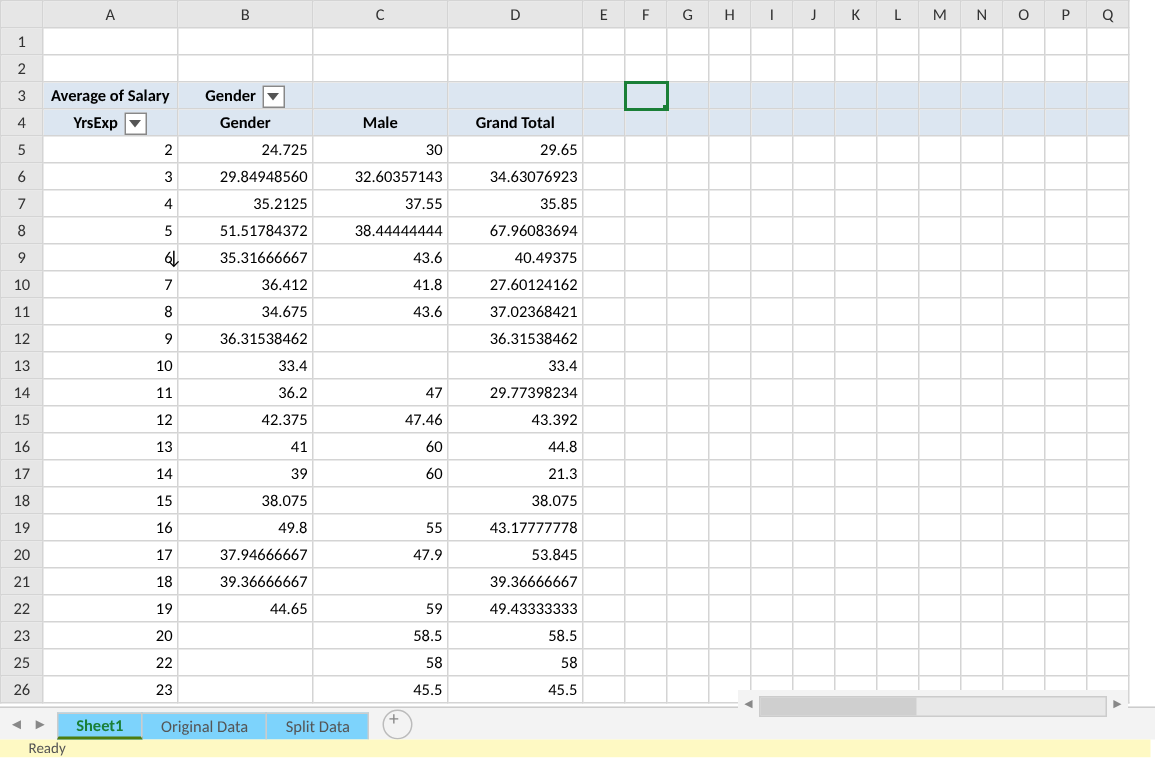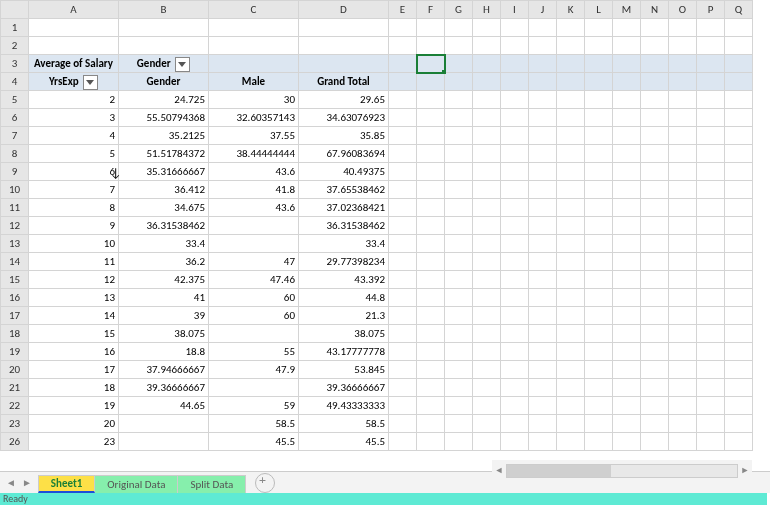--- a/index.html
+++ b/index.html
@@ -14,25 +14,25 @@
 .pvhdr td{background:#dce6f1;font-weight:bold;text-align:center}
 .fbtn{display:inline-block;width:13px;height:13px;border:1px solid #888;background:#fff;position:relative;vertical-align:middle;margin-left:2px}
 .fbtn::after{content:"";position:absolute;left:2px;top:4px;border-left:4px solid transparent;border-right:4px solid transparent;border-top:5px solid #555}
 .sel{outline:2px solid #1a7f37;outline-offset:-1px;position:relative}
 .sel::after{content:"";position:absolute;right:-3px;bottom:-3px;width:5px;height:5px;background:#1a7f37}
 .arrow{position:absolute;pointer-events:none;font-size:13px;color:#000}
 .tabbar{position:absolute;left:0;right:0;bottom:12px;height:21px;background:#f3f3f3;border-top:1px solid #ccc;display:flex;align-items:stretch}
 .tabnav{display:flex;align-items:center;padding:0 6px;gap:6px;color:#888}
 .tabnav span{font-size:10px}
 .tabs{display:flex;align-items:flex-end;height:100%}
-.tab{padding:2px 12px;border:1px solid #ccc;border-bottom:none;background:#86efac;color:#555;margin-right:-1px;font-size:11px;height:18px;box-sizing:border-box;display:flex;align-items:center}
-.tab.active{background:#fde047;color:#1a7f37;font-weight:bold;border-bottom:2px solid #1d4ed8;position:relative;z-index:2}
+.tab{padding:2px 12px;border:1px solid #ccc;border-bottom:none;background:#7dd3fc;color:#555;margin-right:-1px;font-size:11px;height:18px;box-sizing:border-box;display:flex;align-items:center}
+.tab.active{background:#7dd3fc;color:#1a7f37;font-weight:bold;border-bottom:2px solid #4d7c0f;position:relative;z-index:2}
 .addtab{width:18px;height:18px;border:1px solid #bbb;border-radius:50%;margin-left:10px;align-self:center;position:relative;color:#888}
 .addtab::before{content:"+";position:absolute;left:3px;top:-2px;font-size:13px}
-.status{position:absolute;left:0;right:3px;bottom:0;height:12px;background:#5eead4;font-size:10px;color:#555;padding-left:3px;line-height:12px}
+.status{position:absolute;left:0;right:3px;bottom:0;height:12px;background:#fef9c3;font-size:10px;color:#555;padding-left:19px;line-height:12px}
 .hscroll{position:absolute;right:18px;bottom:12px;height:21px;width:260px;background:#f3f3f3;display:flex;align-items:center}
 .hscroll .track{flex:1;height:12px;background:#e8e8e8;border:1px solid #ccc;position:relative}
 .hscroll .thumb{position:absolute;left:0;top:0;bottom:0;width:45%;background:#cfcfcf}
 .hscroll .btn{width:14px;height:14px;text-align:center;color:#888;font-size:9px}
 </style>
 </head>
 <body>
 
 <div class="grid-wrap">
 <table id="grid">
@@ -173,21 +173,21 @@
           <td></td>
           <td></td>
           <td></td>
           <td></td>
           <td></td>
           <td></td>
         </tr>
         <tr>
           <th class="rowhdr">6</th>
           <td>3</td>
-          <td>55.50794368</td>
+          <td>29.84948560</td>
           <td>32.60357143</td>
           <td>34.63076923</td>
           <td></td>
           <td></td>
           <td></td>
           <td></td>
           <td></td>
           <td></td>
           <td></td>
           <td></td>
@@ -255,21 +255,21 @@
           <td></td>
           <td></td>
           <td></td>
           <td></td>
         </tr>
         <tr>
           <th class="rowhdr">10</th>
           <td>7</td>
           <td>36.412</td>
           <td>41.8</td>
-          <td>37.65538462</td>
+          <td>27.60124162</td>
           <td></td>
           <td></td>
           <td></td>
           <td></td>
           <td></td>
           <td></td>
           <td></td>
           <td></td>
           <td></td>
           <td></td>
@@ -433,21 +433,21 @@
           <td></td>
           <td></td>
           <td></td>
           <td></td>
           <td></td>
           <td></td>
         </tr>
         <tr>
           <th class="rowhdr">19</th>
           <td>16</td>
-          <td>18.8</td>
+          <td>49.8</td>
           <td>55</td>
           <td>43.17777778</td>
           <td></td>
           <td></td>
           <td></td>
           <td></td>
           <td></td>
           <td></td>
           <td></td>
           <td></td>
@@ -516,20 +516,40 @@
           <td></td>
           <td></td>
           <td></td>
         </tr>
         <tr>
           <th class="rowhdr">23</th>
           <td>20</td>
           <td></td>
           <td>58.5</td>
           <td>58.5</td>
+          <td></td>
+          <td></td>
+          <td></td>
+          <td></td>
+          <td></td>
+          <td></td>
+          <td></td>
+          <td></td>
+          <td></td>
+          <td></td>
+          <td></td>
+          <td></td>
+          <td></td>
+        </tr>
+        <tr>
+          <th class="rowhdr">25</th>
+          <td>22</td>
+          <td></td>
+          <td>58</td>
+          <td>58</td>
           <td></td>
           <td></td>
           <td></td>
           <td></td>
           <td></td>
           <td></td>
           <td></td>
           <td></td>
           <td></td>
           <td></td>

